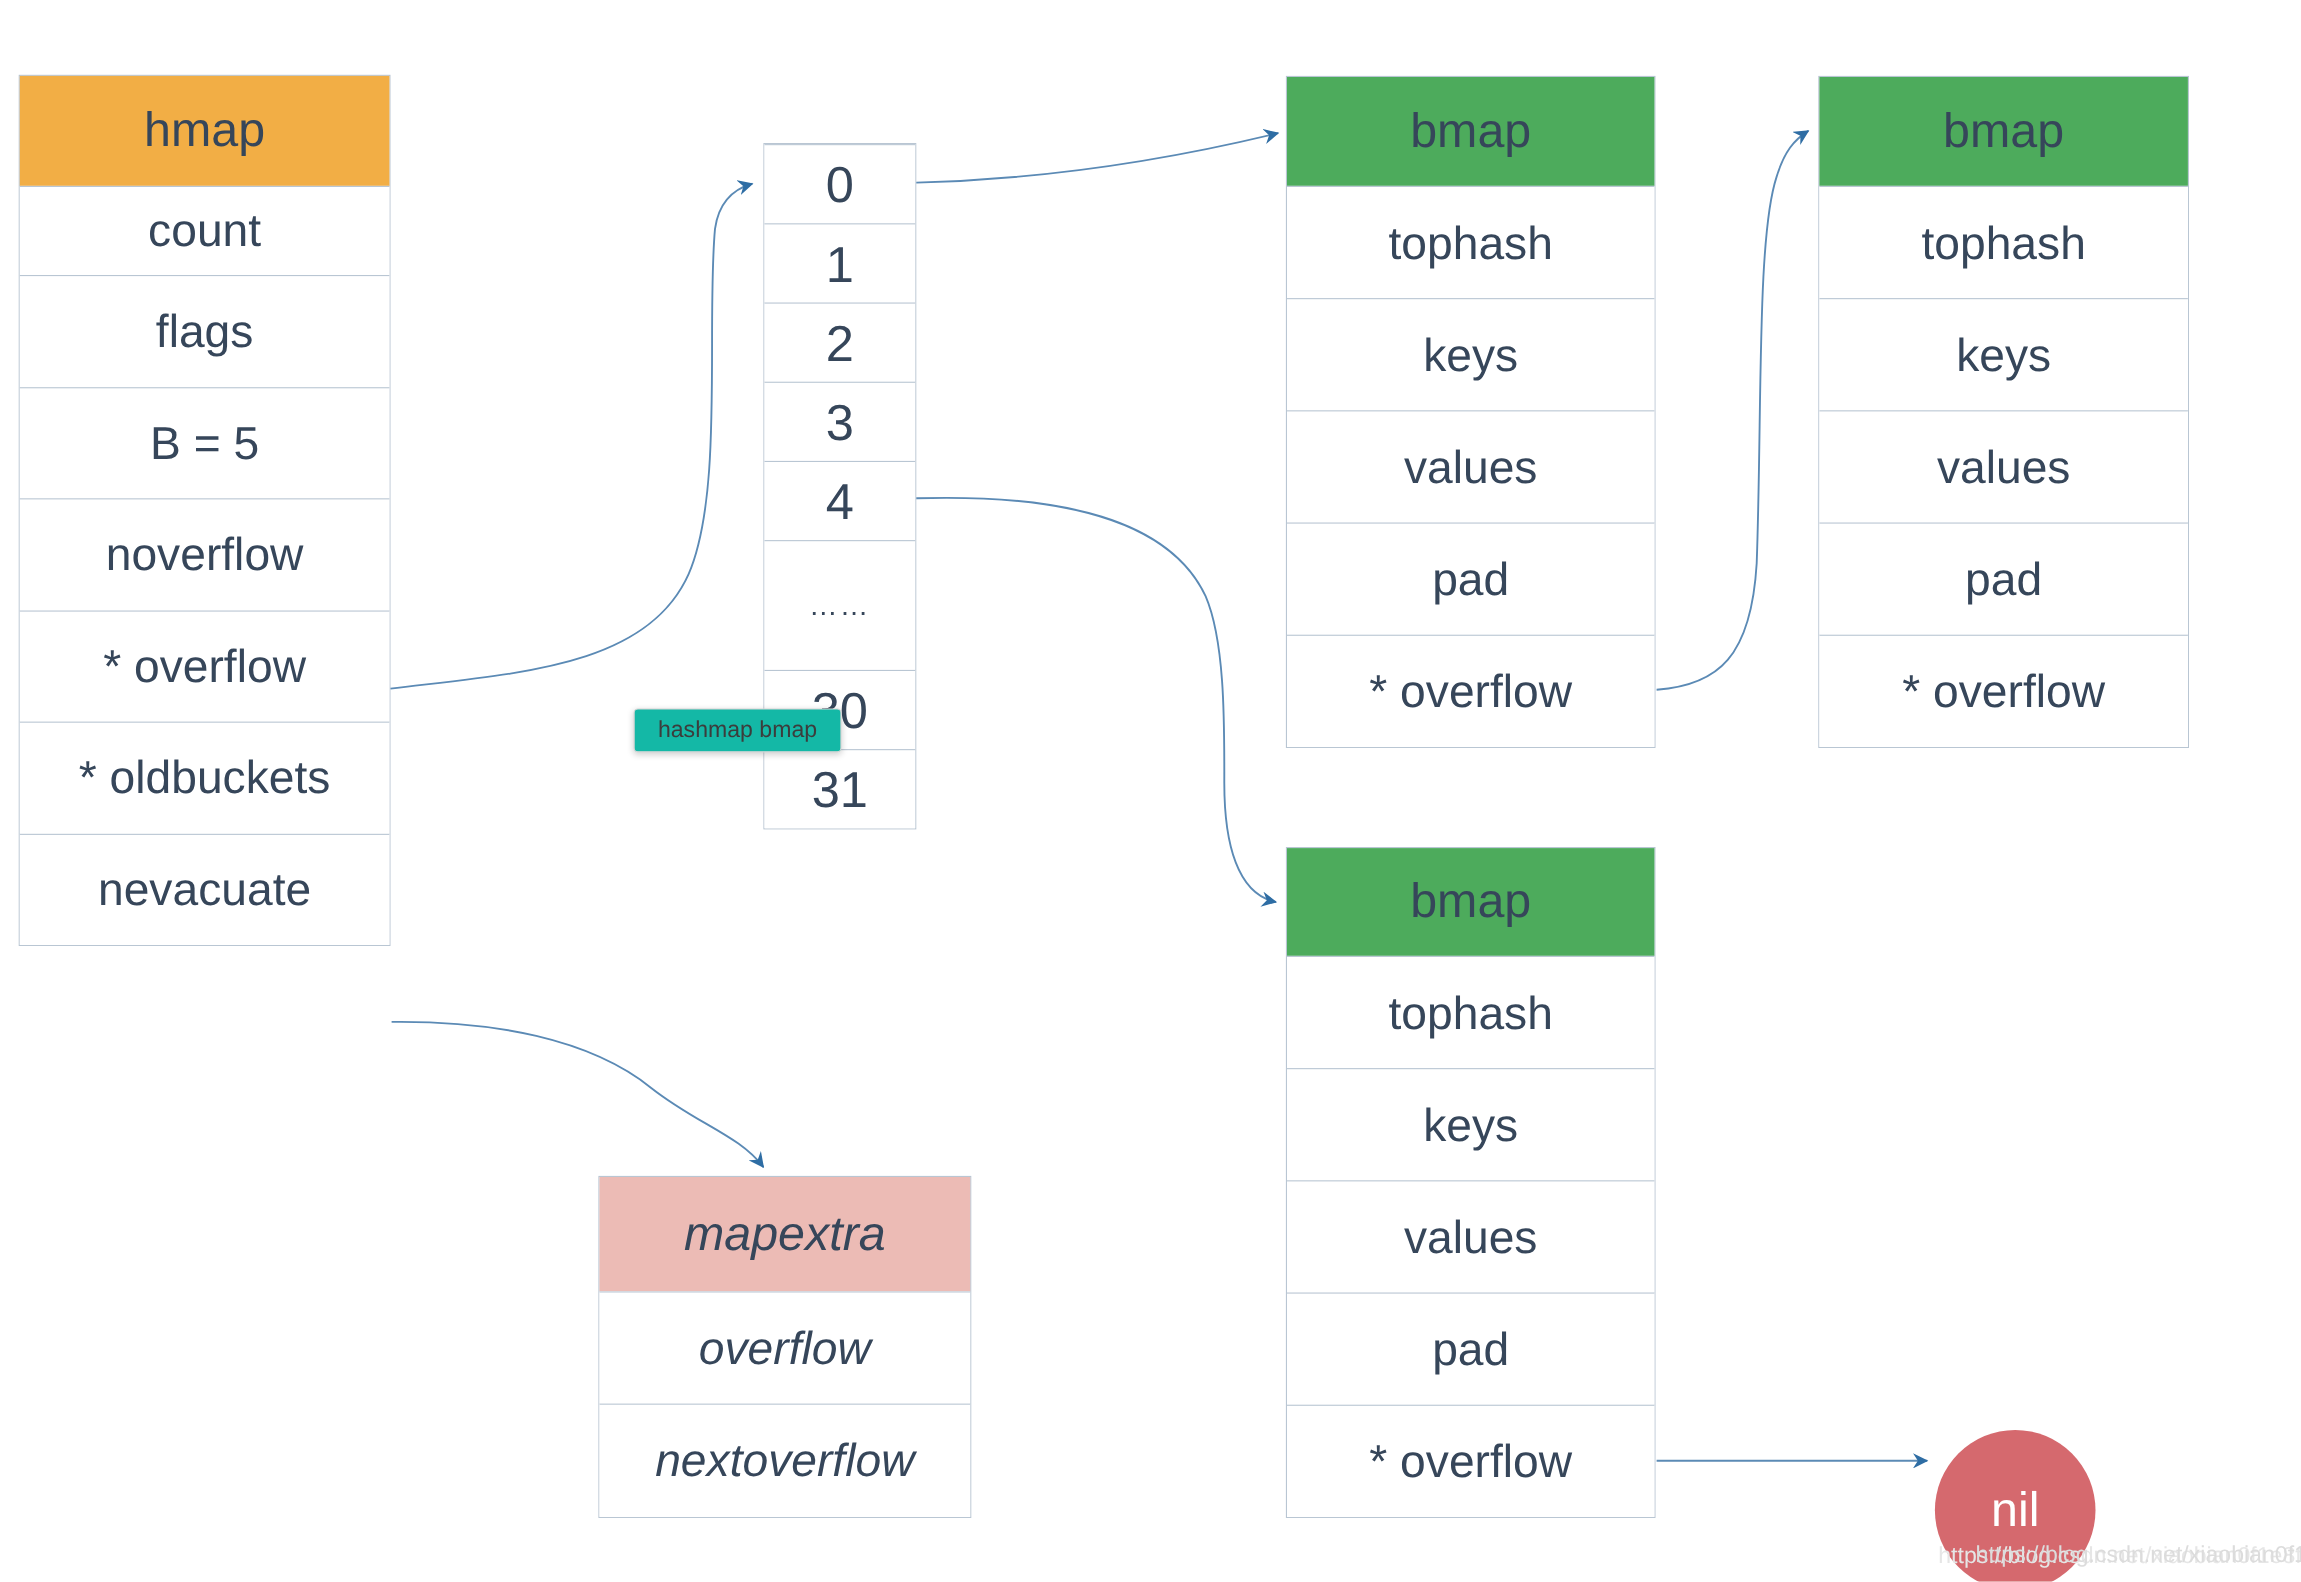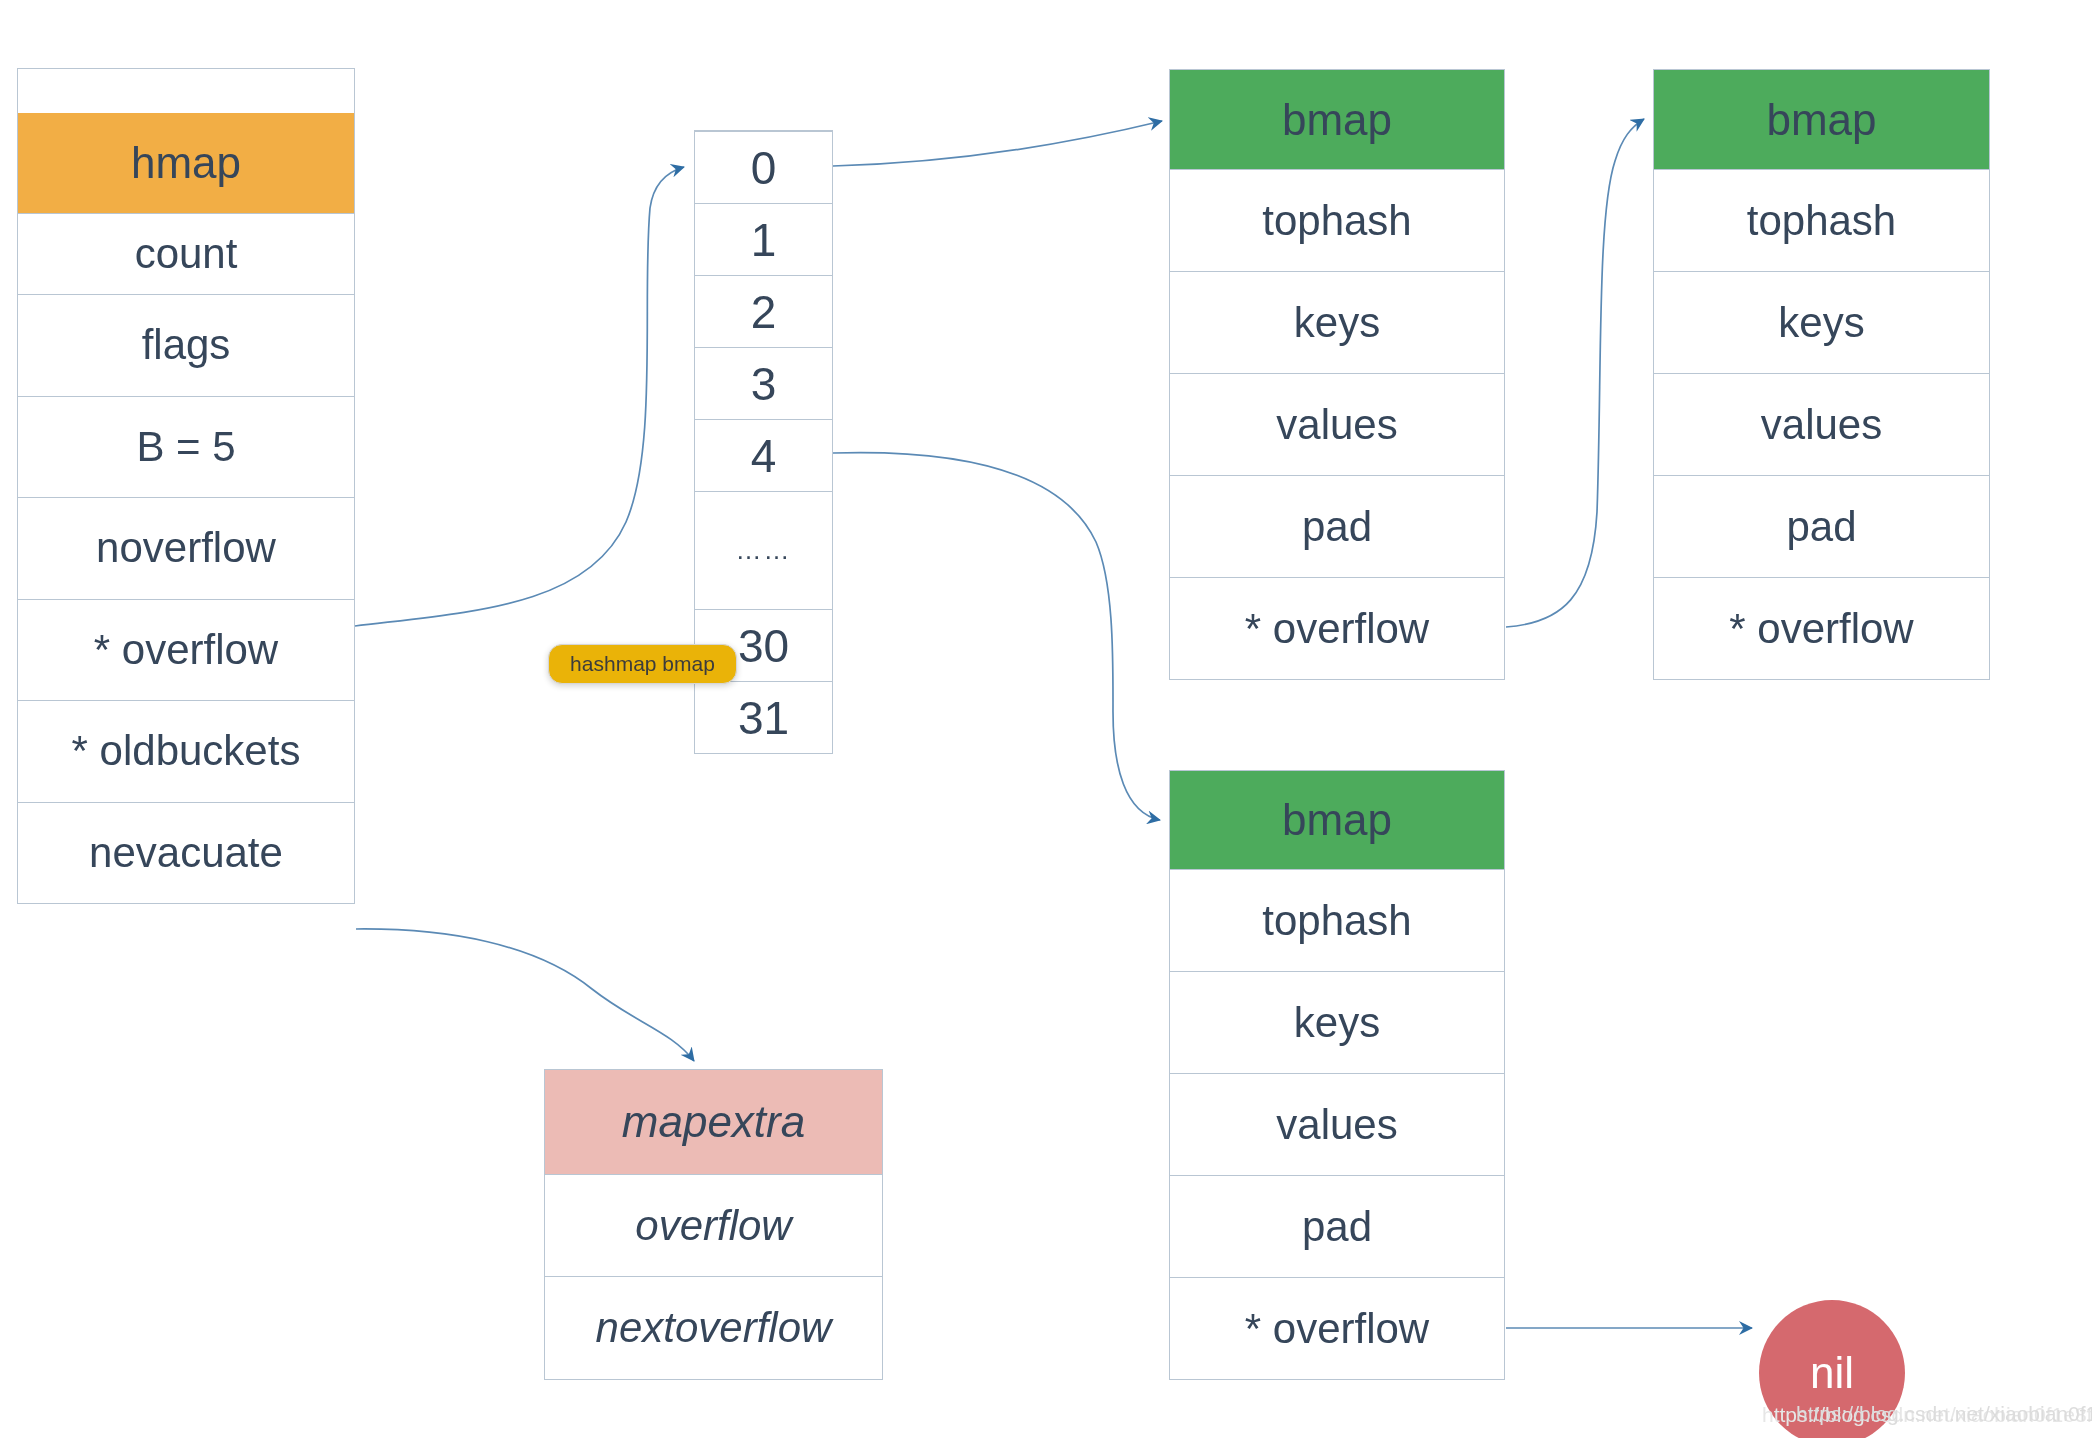--- a/index.html
+++ b/index.html
@@ -5,30 +5,30 @@
   html,body{margin:0;padding:0;background:#ffffff;}
   #canvas{
     position:relative;width:2092px;height:1438px;overflow:hidden;background:#ffffff;
     font-family:"Liberation Sans", sans-serif;
   }
   .tbl{position:absolute;box-sizing:border-box;border:1.5px solid var(--c-border);
        background:#fff;display:flex;flex-direction:column;z-index:1;}
   .cell{box-sizing:border-box;flex:none;display:flex;align-items:center;justify-content:center;
         font-size:42px;color:var(--c-text);background:#fff;border-top:1.5px solid var(--c-border);}
   .hdr{border-top:none;font-size:44px;}
-  .hdr.orange{background:var(--c-hmap_header);margin-top:44px;}
+  .hdr.orange{background:var(--c-hmap_header);}
   .hdr.green{background:var(--c-bmap_header);}
   .hdr.pink{background:var(--c-mapextra_header);}
   .arr-cell{font-size:46px;}
   .arr-dots{font-size:26px;letter-spacing:2px;}
   #array-title{position:absolute;left:640px;top:34px;width:260px;text-align:center;
     font-size:47px;font-weight:600;color:var(--c-title);z-index:1;}
   #arrows{position:absolute;left:0;top:0;z-index:3;pointer-events:none;}
-  #tooltip{position:absolute;left:548px;top:644px;width:187px;height:38px;z-index:10;
-    background:#eab308;border:1px solid #d6d6d6;border-radius:14px;
+  #tooltip{position:absolute;left:576px;top:644px;width:187px;height:38px;z-index:10;
+    background:#14b8a6;border:1px solid #d6d6d6;border-radius:4px;
     box-shadow:0 2px 6px rgba(0,0,0,0.18);
     display:flex;align-items:center;justify-content:center;
     font-size:21px;color:#3c3c3c;}
   #nil-node{position:absolute;left:1759px;top:1300px;width:146px;height:146px;border-radius:50%;
     background:var(--c-nil);display:flex;align-items:center;justify-content:center;
     color:#ffffff;font-size:44px;z-index:2;}
   #watermark{position:absolute;left:1796px;top:1402px;width:296px;z-index:4;
     font-size:21px;color:#dcdcdc;white-space:nowrap;
     text-shadow:-34px 1px 0 #e6e6e6;}
 </style>

